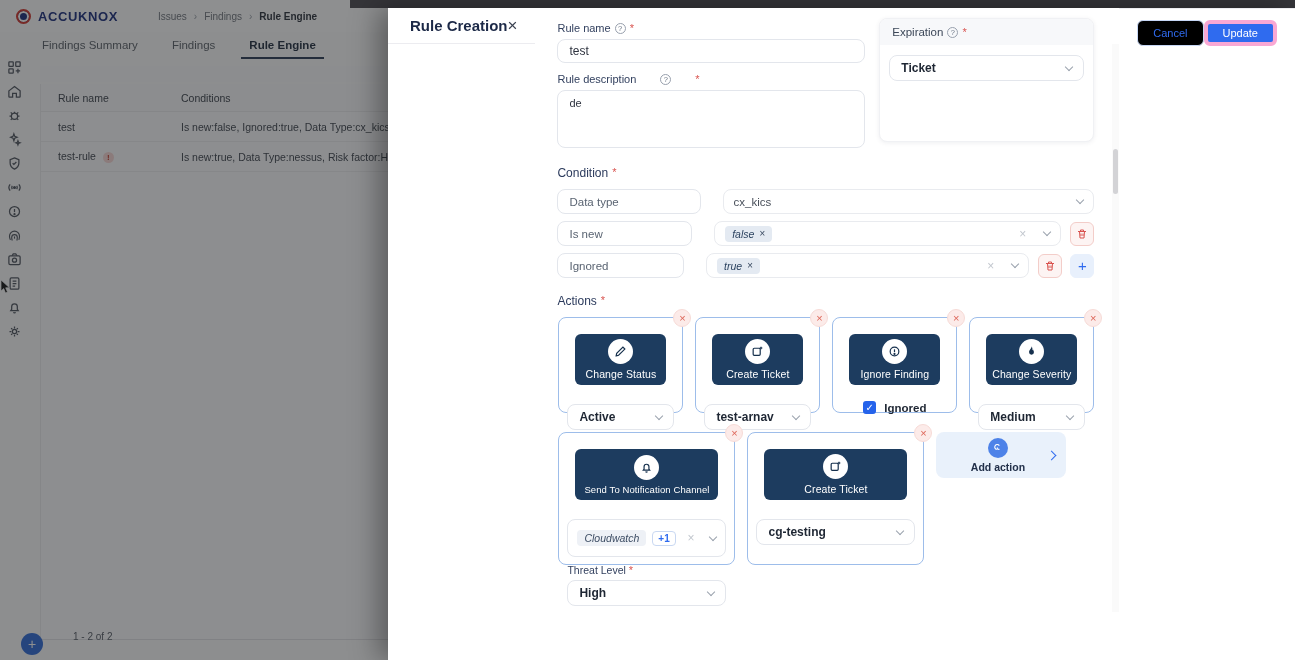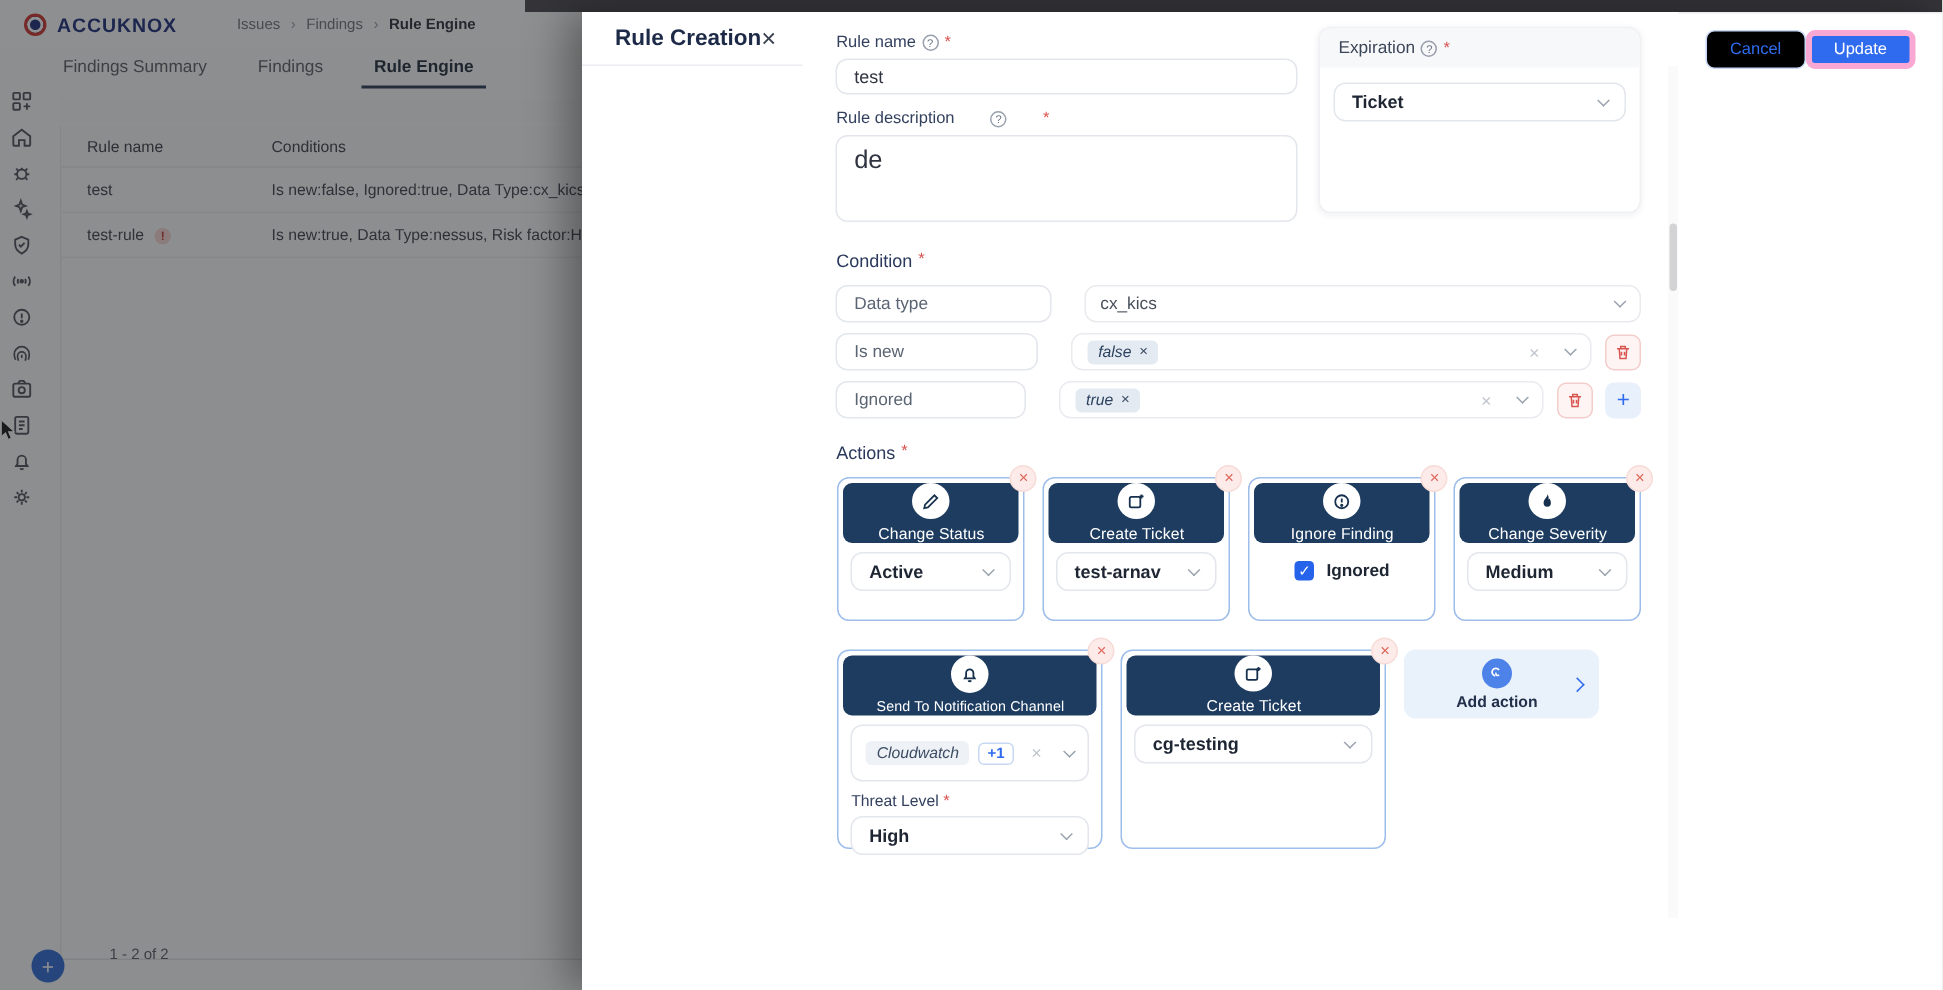--- a/index.html
+++ b/index.html
@@ -44,21 +44,21 @@
   .drawer-body { flex:1; position:relative; padding:10px 25px 0 22px; overflow:hidden; }
   .scrollbar { position:absolute; right:0; top:36px; bottom:48px; width:7px; background:#fafafa; }
   .scroll-thumb { position:absolute; right:1px; top:105px; width:5px; height:45px; border-radius:3px; background:#d3d3d6; }
 
   .top-grid { display:flex; gap:14px; }
   .fields-col { flex:1; }
   .field-label { display:flex; align-items:center; gap:4px; font-size:11px; color:#33415f; margin:4px 0 5px; }
   .help-q { width:11px; height:11px; border:1px solid #98a0ad; border-radius:50%; font-size:7.5px; color:#6b7584; display:inline-flex; align-items:center; justify-content:center; }
   .req { color:#d9534f; font-size:11px; }
   .text-input { width:100%; height:24px; border:1px solid #e3e6ec; border-radius:8px; padding:0 11px; font-size:12px; color:#2f3440; background:#fff; outline:none; font-family:"Liberation Sans",sans-serif; }
-  textarea.text-input { height:58px; padding-top:6px; font-size:17px; resize:none; }
+  textarea.text-input { height:58px; padding-top:6px; font-size:11px; resize:none; }
 
   .exp-card { width:215px; height:124px; border:1px solid #f0f1f4; border-radius:8px; box-shadow:0 1px 5px rgba(20,30,60,.07); overflow:hidden; background:#fff; }
   .exp-head { background:#f7f8fa; padding:7px 12px; display:flex; align-items:center; gap:4px; font-size:11.5px; color:#3c4758; }
   .exp-body { padding:10px 9px; }
 
   .select { height:26px; border:1px solid #e3e6ec; border-radius:8px; display:flex; align-items:center; padding:0 11px; font-size:12px; background:#fff; }
   .select .val { font-weight:700; color:#1e2633; }
   .chev { width:6px; height:6px; border-right:1.5px solid #9aa2ad; border-bottom:1.5px solid #9aa2ad; transform:rotate(45deg); margin-left:auto; margin-top:-3px; flex:none; }
   .chev.r { transform:rotate(-45deg); margin:0; border-color:#2f6bef; width:7px; height:7px; }
 
@@ -73,21 +73,21 @@
   .clear-x + .chev { margin-left:10px; }
   .icon-btn { width:24px; height:24px; border-radius:6px; display:flex; align-items:center; justify-content:center; flex:none; cursor:pointer; }
   .trash-btn { border:1px solid #f3cdc9; background:#fdf4f3; color:#d9534f; margin-left:9px; }
   .plus-btn { background:#e8f0fc; color:#2f6bef; font-size:15px; border:1px solid #e8f0fc; margin-left:8px; }
 
   .cards-row { display:flex; gap:12px; margin-left:1px; }
   .cards-row + .cards-row { margin-top:19px; }
   .action-card { position:relative; width:177px; height:96px; border:1px solid #9dbdea; border-radius:8px; background:#fff; }
   .action-card.tall { height:133px; }
   .card-x { position:absolute; top:-9px; right:-9px; width:18px; height:18px; border-radius:50%; background:#fcebe9; border:1px solid #f7dbd7; color:#dd6558; font-size:11px; display:flex; align-items:center; justify-content:center; cursor:pointer; z-index:2; }
-  .card-head { margin:3px; height:40px; background:#1d3c5f; border-radius:6px; color:#fff; display:flex; flex-direction:column; align-items:center; justify-content:center; gap:4px; }
+  .card-head { margin:16px; height:51px; background:#1d3c5f; border-radius:6px; color:#fff; display:flex; flex-direction:column; align-items:center; justify-content:center; gap:4px; }
   .card-ico { width:25px; height:25px; border-radius:50%; background:#fff; color:#16304d; display:flex; align-items:center; justify-content:center; }
   .card-ico svg { width:13px; height:13px; }
   .card-title { font-size:10.5px; letter-spacing:.1px; }
   .card-body { padding:3px 8px 0; }
   .checkbox-row { display:flex; align-items:center; justify-content:center; gap:8px; margin-top:12px; }
   .checkbox { width:13px; height:13px; border-radius:3px; background:#2563eb; color:#fff; font-size:10px; display:flex; align-items:center; justify-content:center; }
   .checkbox-label { font-size:11.5px; font-weight:700; color:#1e2633; }
   .ms-box { height:38px; border:1px solid #e3e6ec; border-radius:8px; display:flex; align-items:center; padding:0 9px; gap:6px; }
   .chip.light { background:#eef1f6; color:#3c4c63; }
   .more-badge { border:1px solid #c9d8f2; background:#fff; color:#2f6bef; font-size:10px; font-weight:700; border-radius:4px; padding:1px 5px; }

